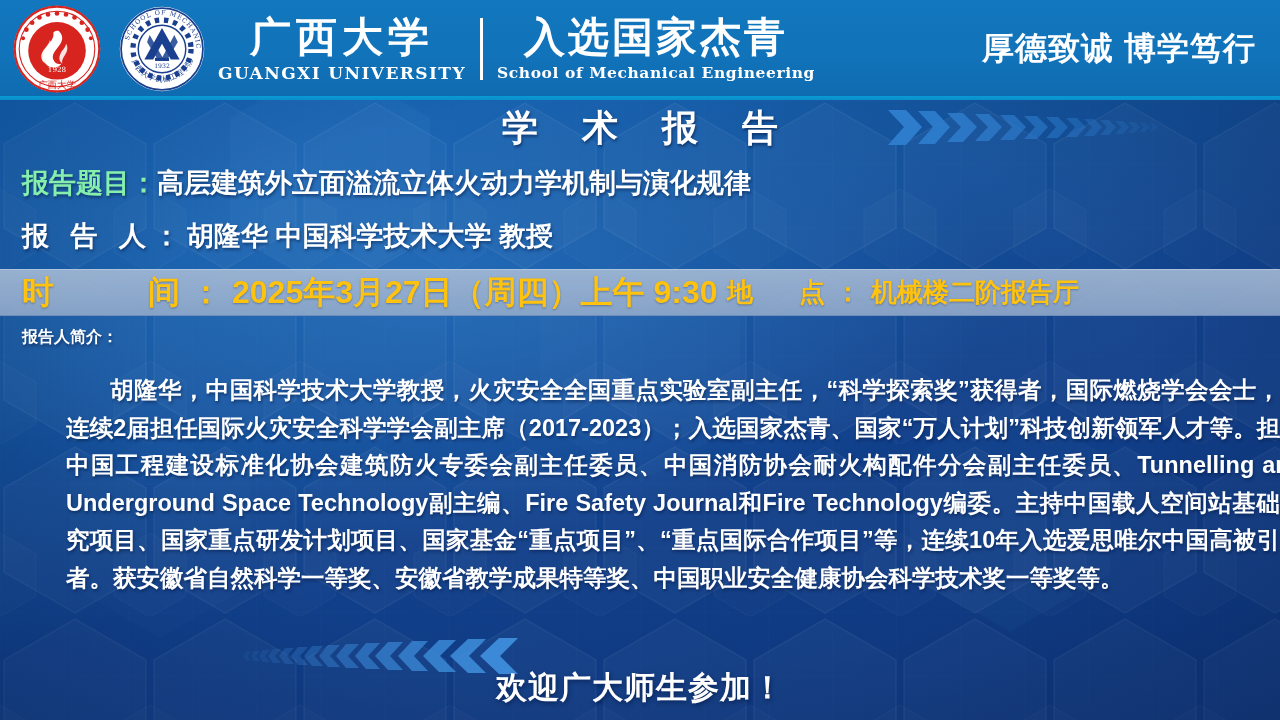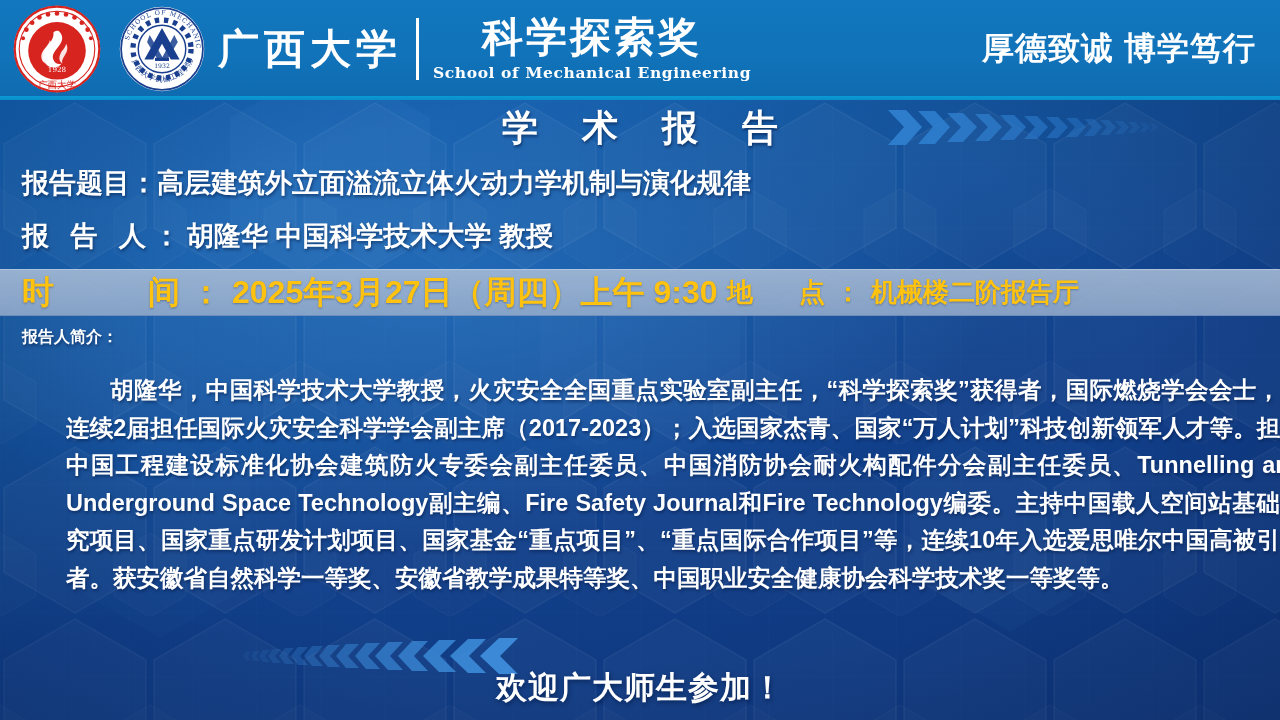--- a/index.html
+++ b/index.html
@@ -73,21 +73,21 @@
     color:#ffffff;font-size:36px;font-weight:700;letter-spacing:17px;
     text-indent:17px;text-shadow:1px 2px 3px rgba(0,20,60,.55);white-space:nowrap;
   }
 
   
   .row-topic{
     position:absolute;left:22px;top:166px;z-index:4;white-space:nowrap;
     font-size:27px;font-weight:700;line-height:34px;
     text-shadow:1px 2px 3px rgba(0,20,60,.5);
   }
-  .row-topic .lbl{color:#ffffff;font-family:Liberation Mono, monospace;}
+  .row-topic .lbl{color:#86efac;font-family:Liberation Mono, monospace;}
   .row-topic .val{color:#ffffff;}
   .row-speaker{
     position:absolute;left:22px;top:219px;z-index:4;white-space:nowrap;
     color:#ffffff;font-size:27px;font-weight:700;line-height:34px;
     text-shadow:1px 2px 3px rgba(0,20,60,.5);
   }
   .row-speaker .lbl{letter-spacing:7px;}
 
   
   .tp-bar{
@@ -248,24 +248,25 @@
       </text>
       <path id="arcBot" d="M50,50 m-37,0 a37,37 0 0,0 74,0" fill="none"></path>
       <text font-size="8.5" fill="#1a3f8f" font-family="'DejaVu Serif',serif" letter-spacing="0.5">
         <textPath href="#arcBot" startOffset="12%">广西大学机械工程学院</textPath>
       </text>
     </svg>
 
     <div class="wordmark">
       <div class="wm-col">
         <div class="wm-cn">广西大学</div>
+        <div class="wm-en">GUANGXI UNIVERSITY</div>
       </div>
       <div class="wm-divider"></div>
       <div class="wm-col right">
-        <div class="wm-cn">科学探索奖</div>
+        <div class="wm-cn">入选国家杰青</div>
         <div class="wm-en">School of Mechanical Engineering</div>
       </div>
     </div>
 
     <div class="motto">厚德致诚 博学笃行</div>
   </div>
   <div class="header-underline"></div>
 
   <div class="title-banner">
     <div class="title-text">学 术 报 告</div>

